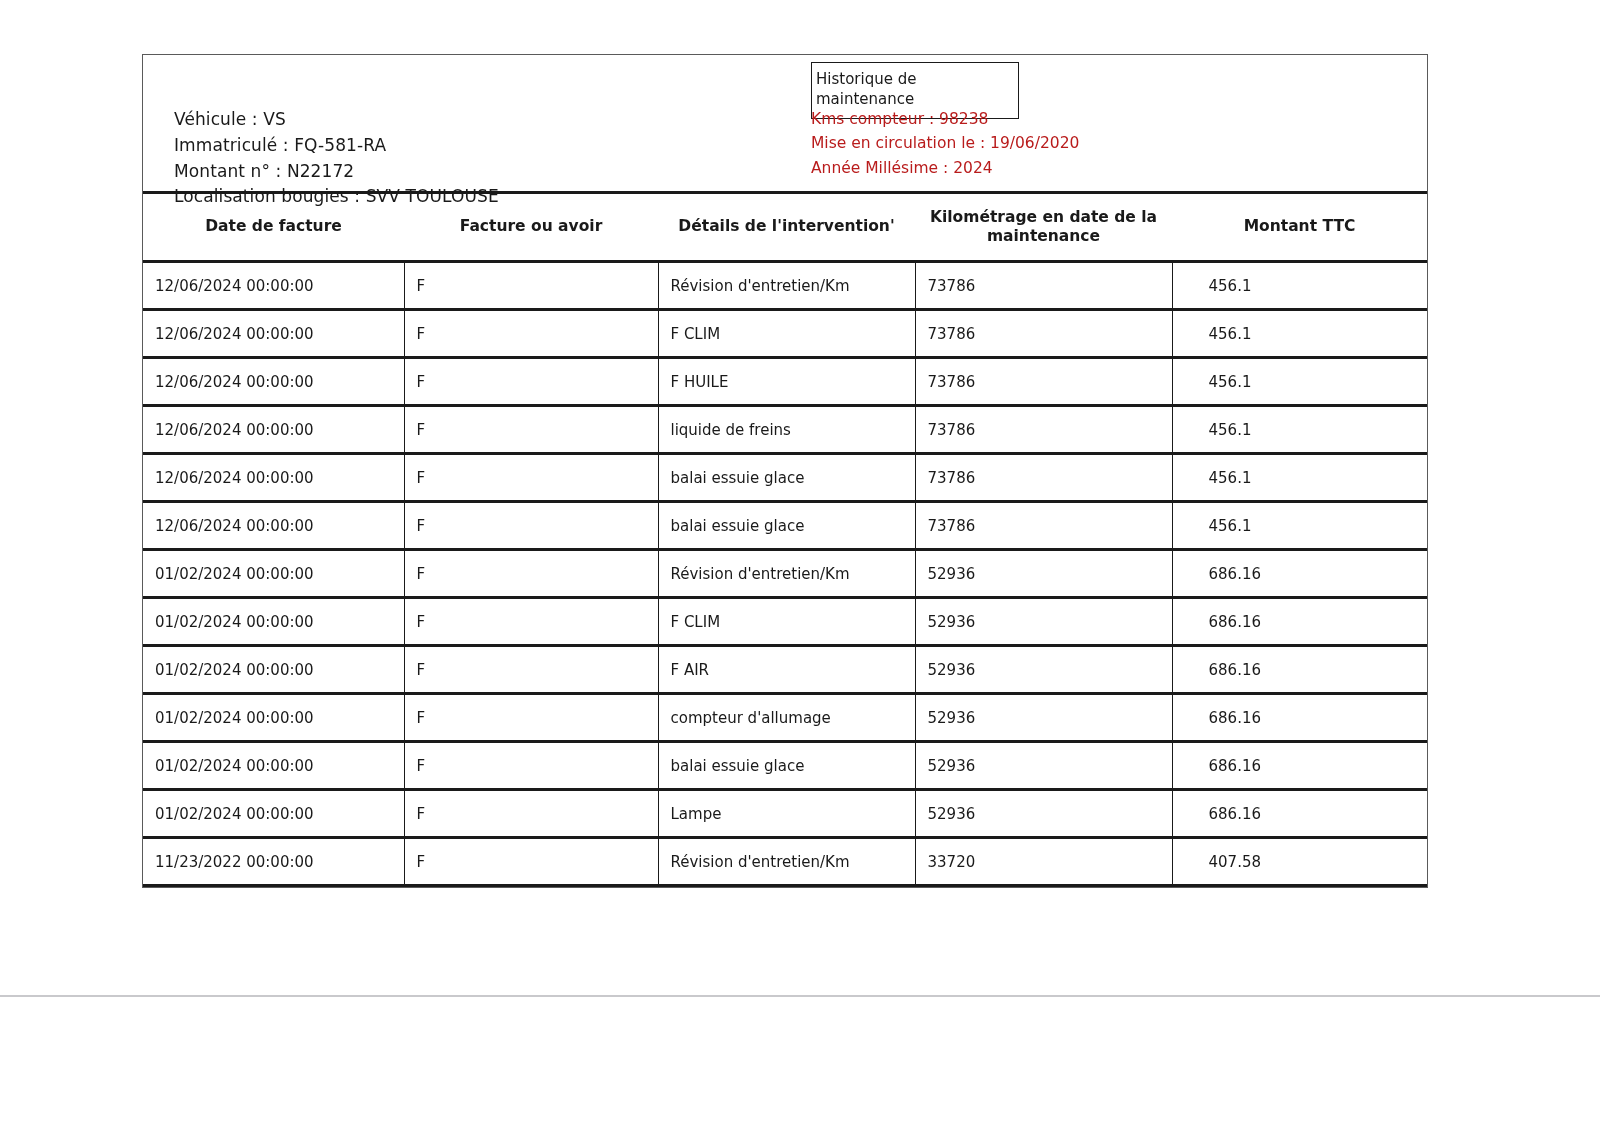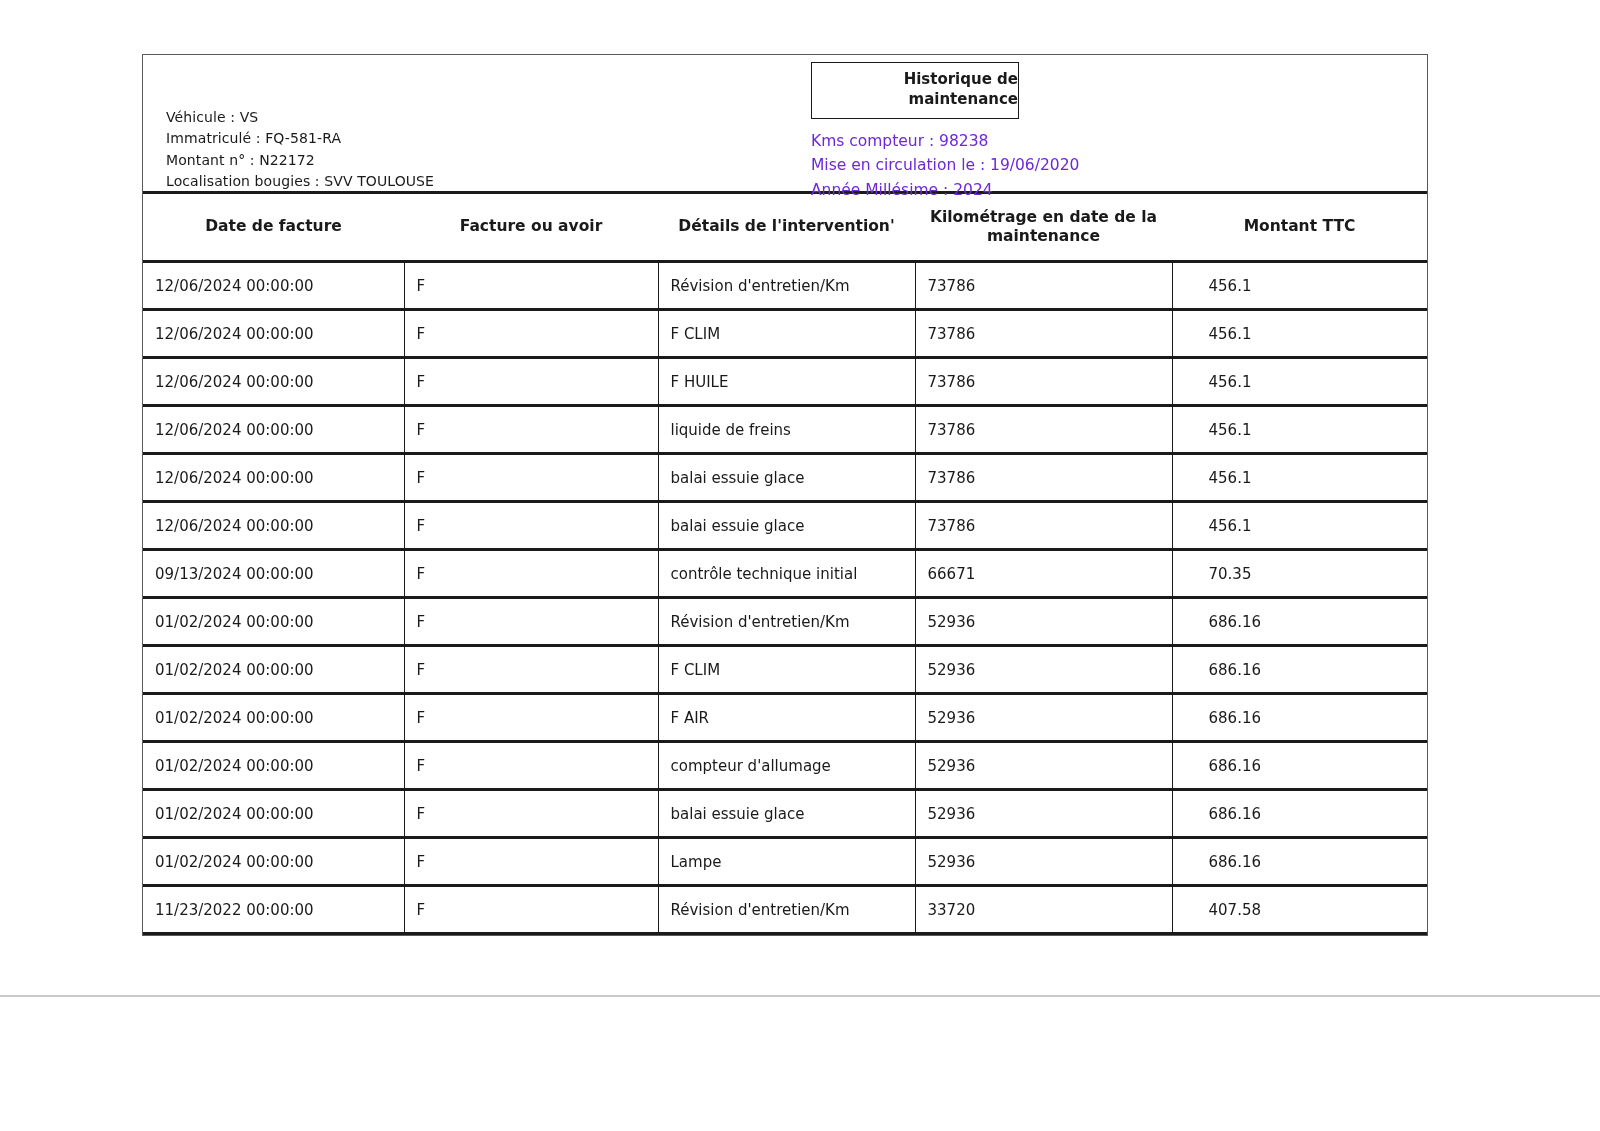--- a/index.html
+++ b/index.html
@@ -39,51 +39,51 @@
   
   .header-band {
     position: relative;
     height: 139px;
     border-bottom: 3px solid #1a1a1a;
     box-sizing: border-box;
   }
 
   .vehicle-block {
     position: absolute;
-    left: 23px;
+    left: 31px;
     top: 52px;
-    font-size: 14px;
+    font-size: 17px;
     line-height: 1.52;
     color: #1a1a1a;
     white-space: nowrap;
   }
   .vehicle-block div { letter-spacing: 0.1px; }
 
   .title-box {
     position: absolute;
     left: 668px;
     top: 7px;
     width: 208px;
     padding: 7px 0 8px 4px;
     border: 1.5px solid #1a1a1a;
-    text-align: right;
-    font-weight: bold;
+    text-align: left;
+    font-weight: normal;
     font-size: 15px;
     line-height: 1.33;
     background: #fff;
     box-sizing: border-box;
   }
 
   .meta-block {
     position: absolute;
     left: 668px;
-    top: 74px;
+    top: 52px;
     font-size: 15.5px;
     line-height: 1.58;
-    color: #6d28d9;
+    color: #b91c1c;
     white-space: nowrap;
   }
 
   
   .tbl {
     width: 100%;
     border-collapse: collapse;
     table-layout: fixed;
   }
   .tbl col.c0 { width: 261px; }
@@ -235,27 +235,20 @@
             <td>456.1</td>
           </tr>
           <tr>
             <td>12/06/2024 00:00:00</td>
             <td>F</td>
             <td>balai essuie glace</td>
             <td>73786</td>
             <td>456.1</td>
           </tr>
           <tr>
-            <td>09/13/2024 00:00:00</td>
-            <td>F</td>
-            <td>contrôle technique initial</td>
-            <td>66671</td>
-            <td>70.35</td>
-          </tr>
-          <tr>
             <td>01/02/2024 00:00:00</td>
             <td>F</td>
             <td>Révision d'entretien/Km</td>
             <td>52936</td>
             <td>686.16</td>
           </tr>
           <tr>
             <td>01/02/2024 00:00:00</td>
             <td>F</td>
             <td>F CLIM</td>

